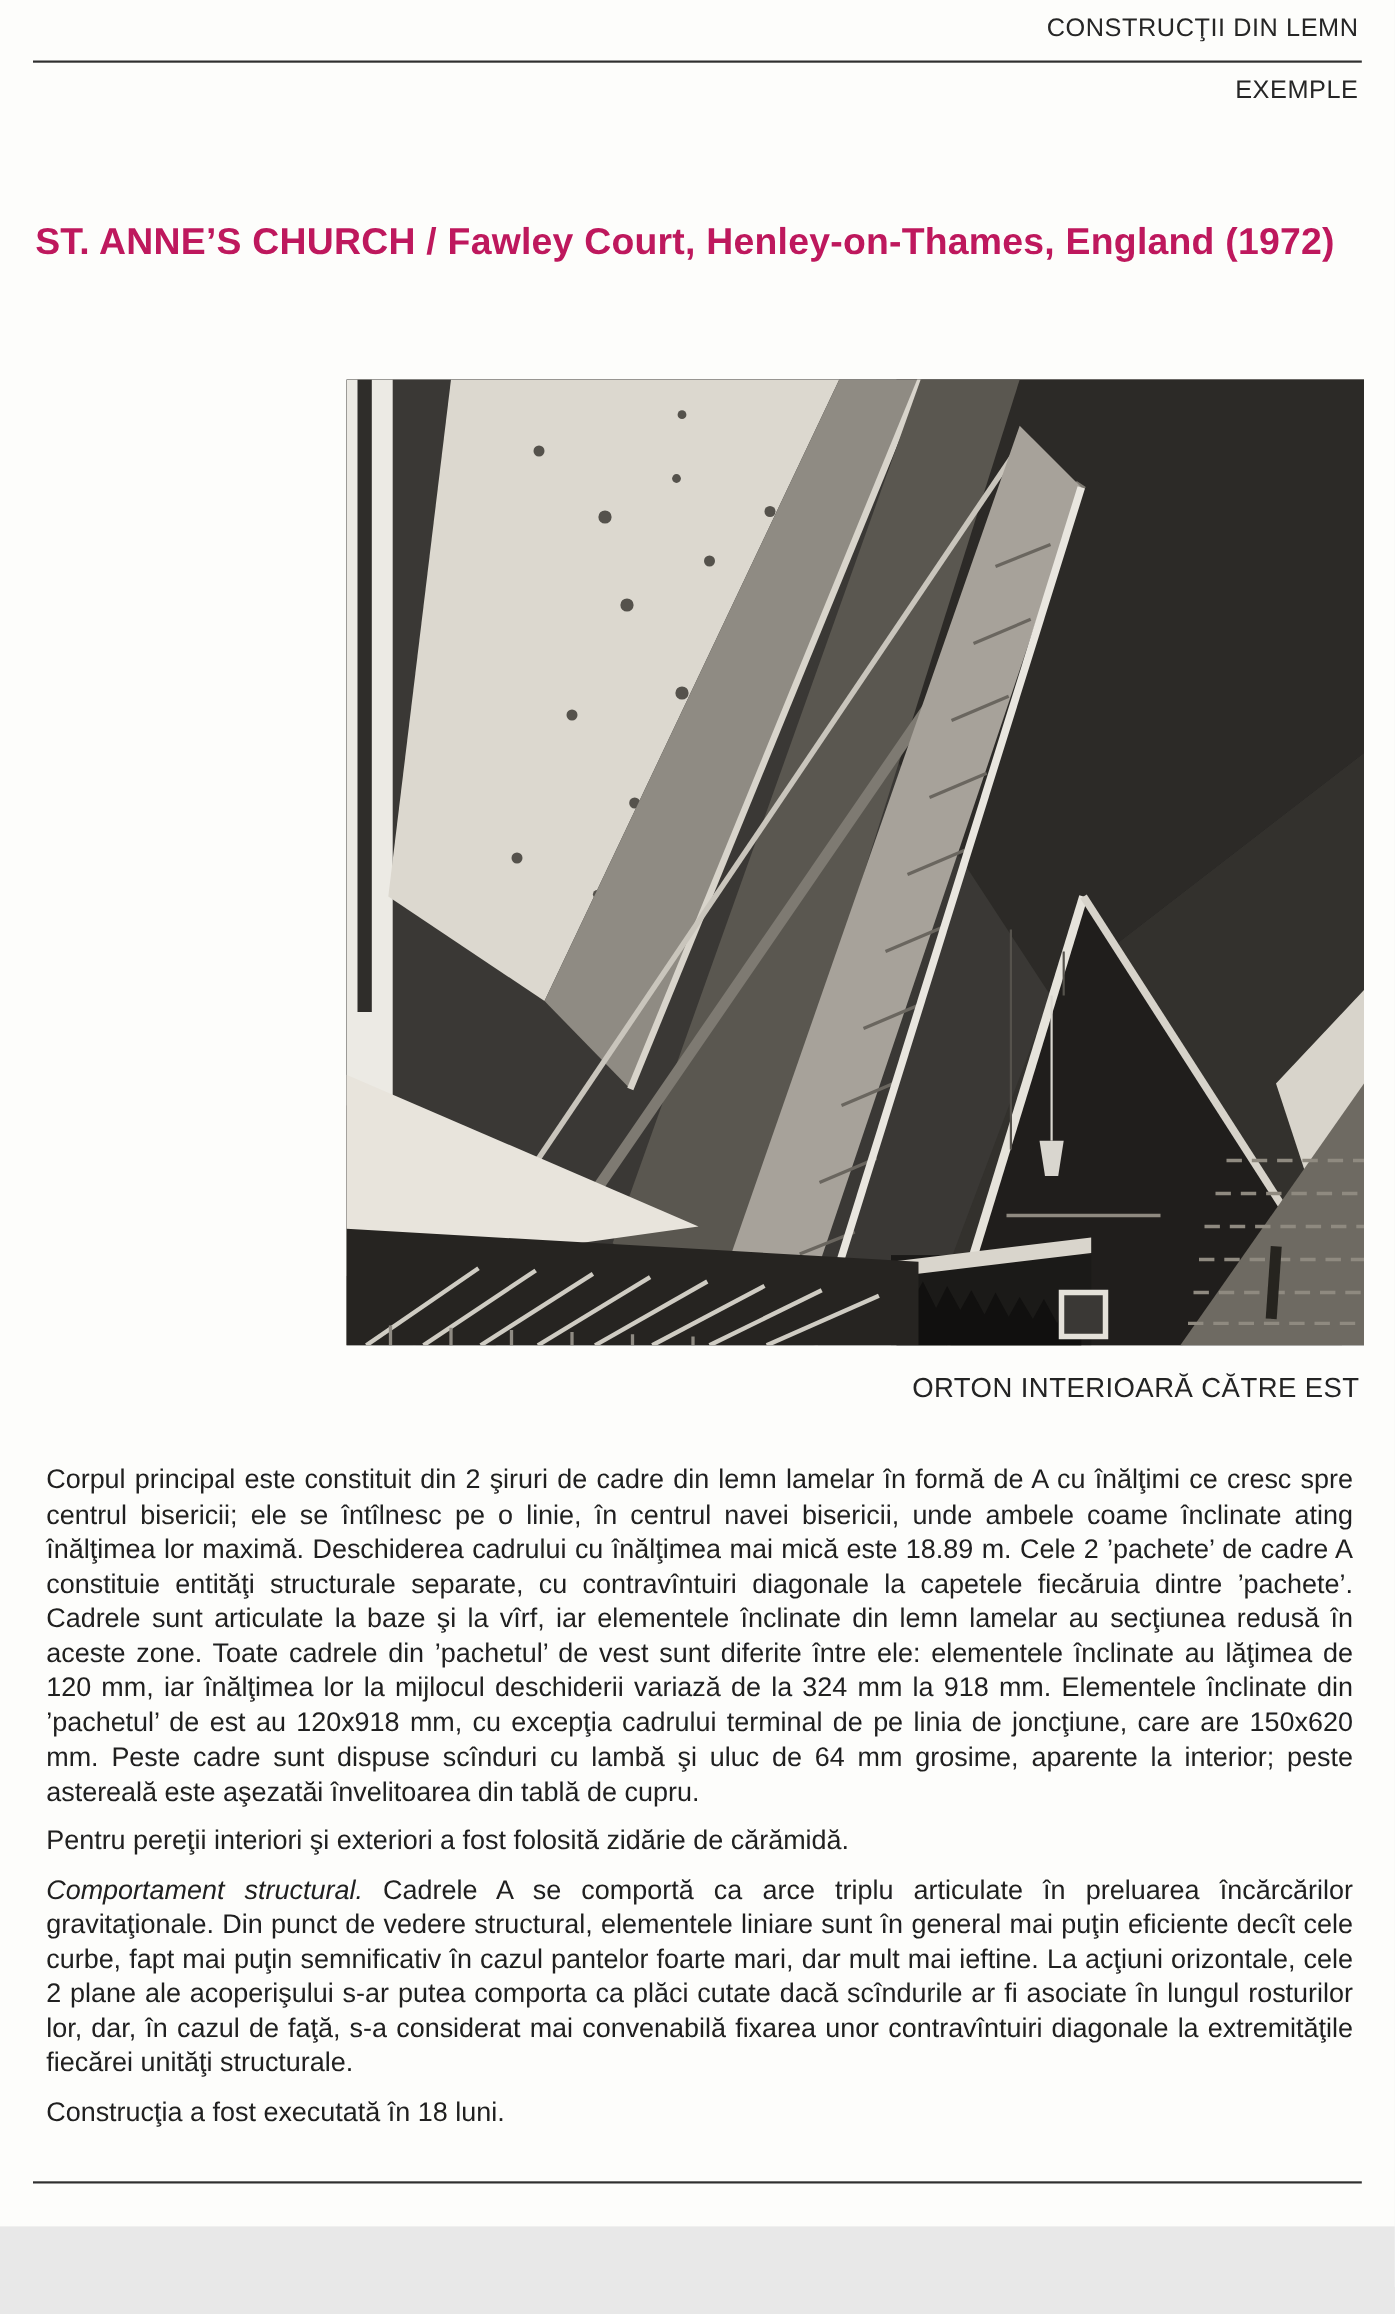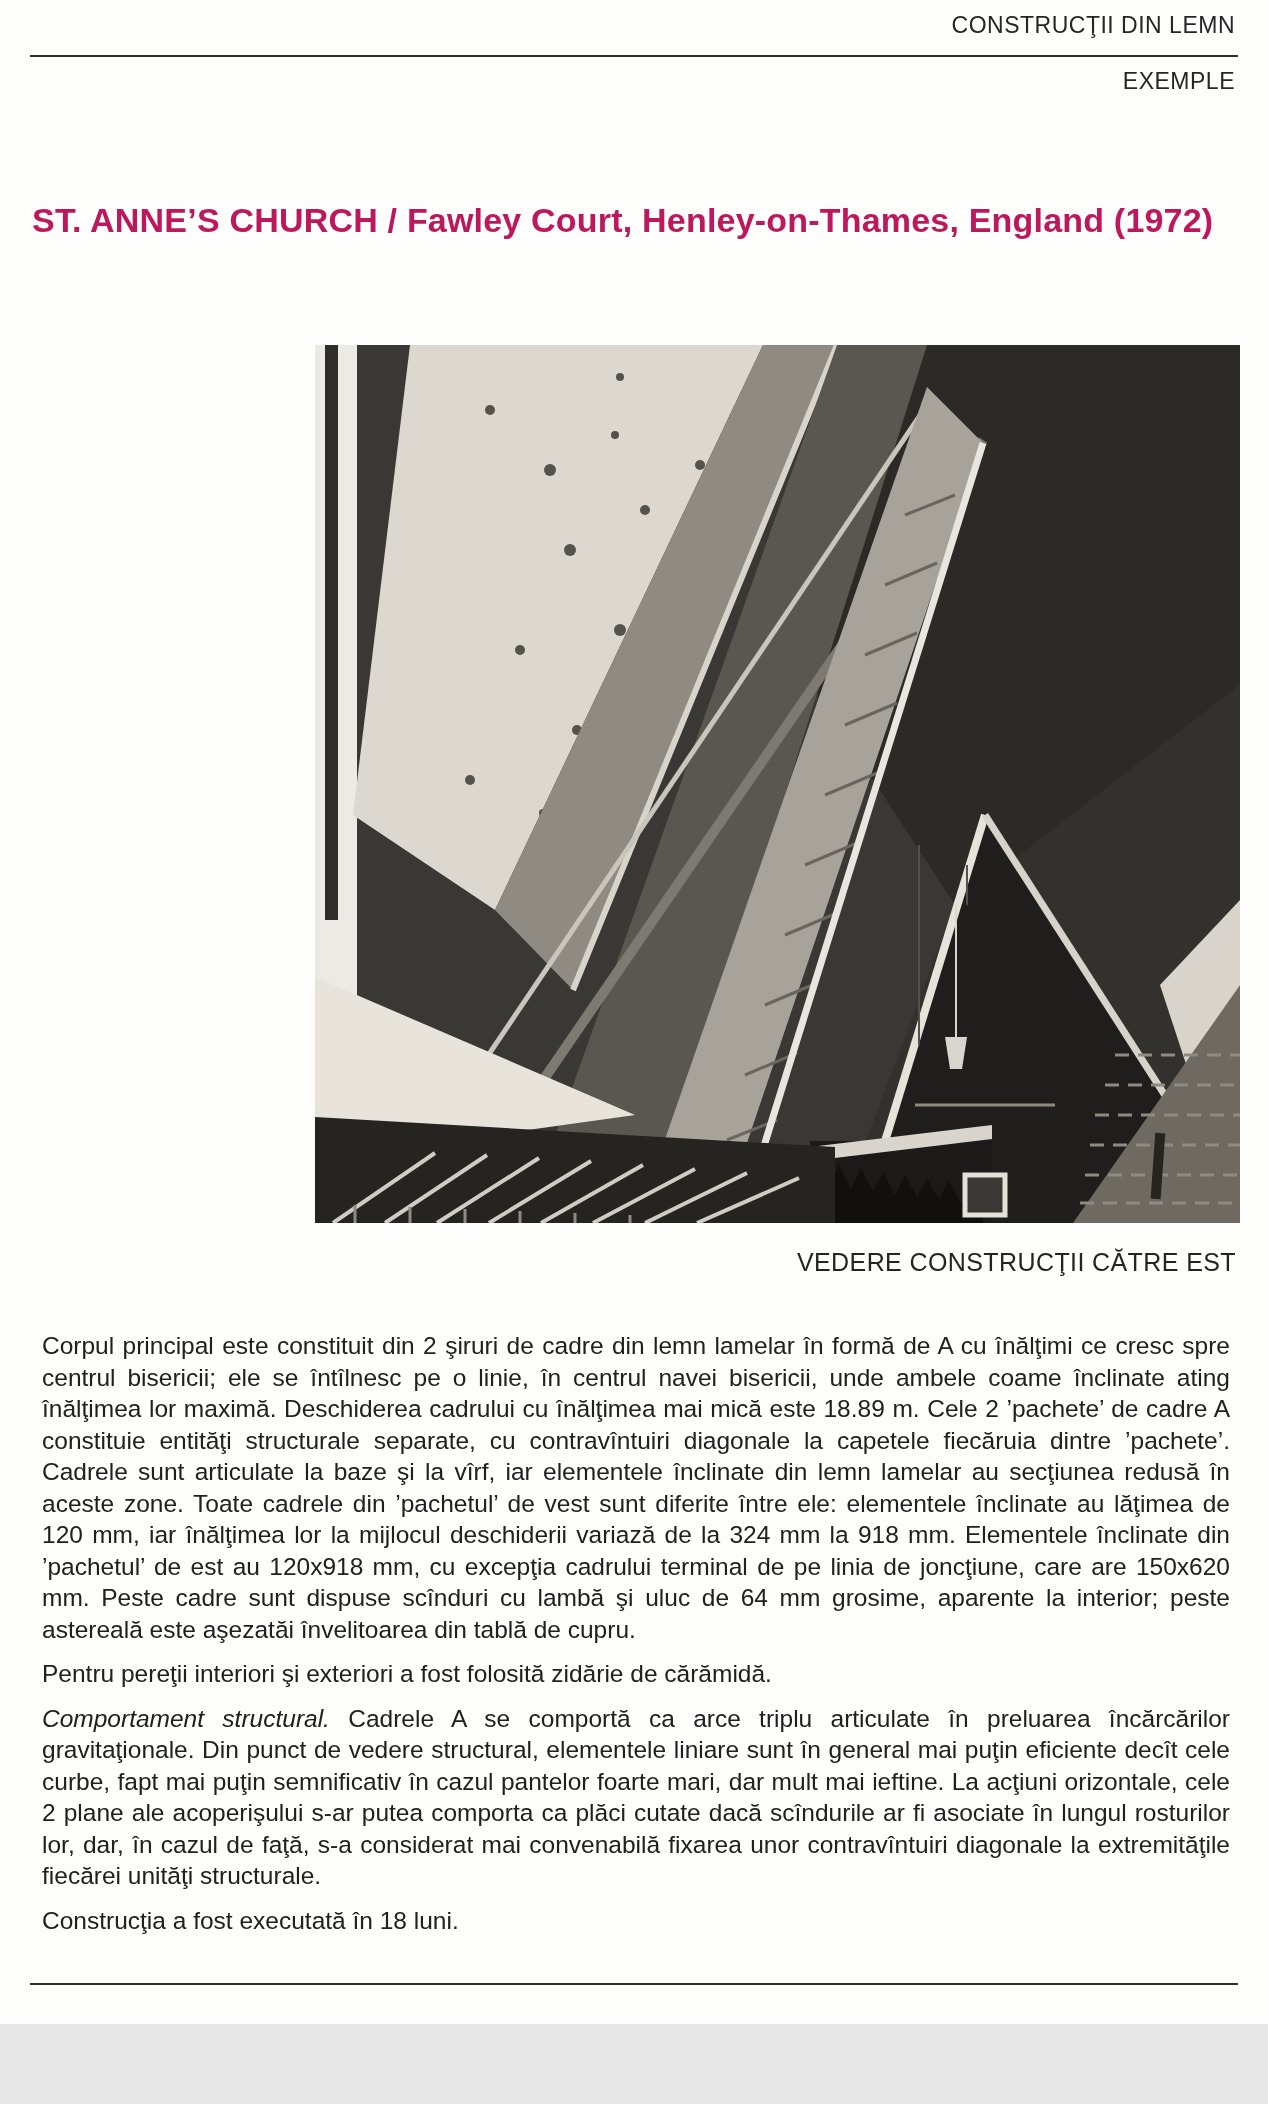--- a/index.html
+++ b/index.html
@@ -191,21 +191,21 @@
             <line x1="95" y1="862" x2="95" y2="878"></line>
           <line x1="150" y1="864" x2="150" y2="878"></line>
             <line x1="205" y1="866" x2="205" y2="878"></line>
           <line x1="260" y1="868" x2="260" y2="878"></line>
             <line x1="315" y1="870" x2="315" y2="878"></line>
         </g>
       </g>
     </svg>
   </div>
 
-  <div class="caption">VEDERE CONSTRUCŢII CĂTRE EST</div>
+  <div class="caption">ORTON INTERIOARĂ CĂTRE EST</div>
 
   <div class="body-text">
     <p>Corpul principal este constituit din 2 şiruri de cadre din lemn lamelar în formă de A cu înălţimi ce cresc spre centrul bisericii; ele se întîlnesc pe o linie, în centrul navei bisericii, unde ambele coame înclinate ating înălţimea lor maximă. Deschiderea cadrului cu înălţimea mai mică este 18.89 m. Cele 2 ’pachete’ de cadre A constituie entităţi structurale separate, cu contravîntuiri diagonale la capetele fiecăruia dintre ’pachete’. Cadrele sunt articulate la baze şi la vîrf, iar elementele înclinate din lemn lamelar au secţiunea redusă în aceste zone. Toate cadrele din ’pachetul’ de vest sunt diferite între ele: elementele înclinate au lăţimea de 120 mm, iar înălţimea lor la mijlocul deschiderii variază de la 324 mm la 918 mm. Elementele înclinate din ’pachetul’ de est au 120x918 mm, cu excepţia cadrului terminal de pe linia de joncţiune, care are 150x620 mm. Peste cadre sunt dispuse scînduri cu lambă şi uluc de 64 mm grosime, aparente la interior; peste astereală este aşezatăi învelitoarea din tablă de cupru.</p>
     <p>Pentru pereţii interiori şi exteriori a fost folosită zidărie de cărămidă.</p>
     <p><span class="italic">Comportament structural.</span>
       <span>Cadrele A se comportă ca arce triplu articulate în preluarea încărcărilor gravitaţionale. Din punct de vedere structural, elementele liniare sunt în general mai puţin eficiente decît cele curbe, fapt mai puţin semnificativ în cazul pantelor foarte mari, dar mult mai ieftine. La acţiuni orizontale, cele 2 plane ale acoperişului s-ar putea comporta ca plăci cutate dacă scîndurile ar fi asociate în lungul rosturilor lor, dar, în cazul de faţă, s-a considerat mai convenabilă fixarea unor contravîntuiri diagonale la extremităţile fiecărei unităţi structurale.</span></p>
     <p class="last">Construcţia a fost executată în 18 luni.</p>
   </div>
 
   <div class="rule-bottom"></div>

